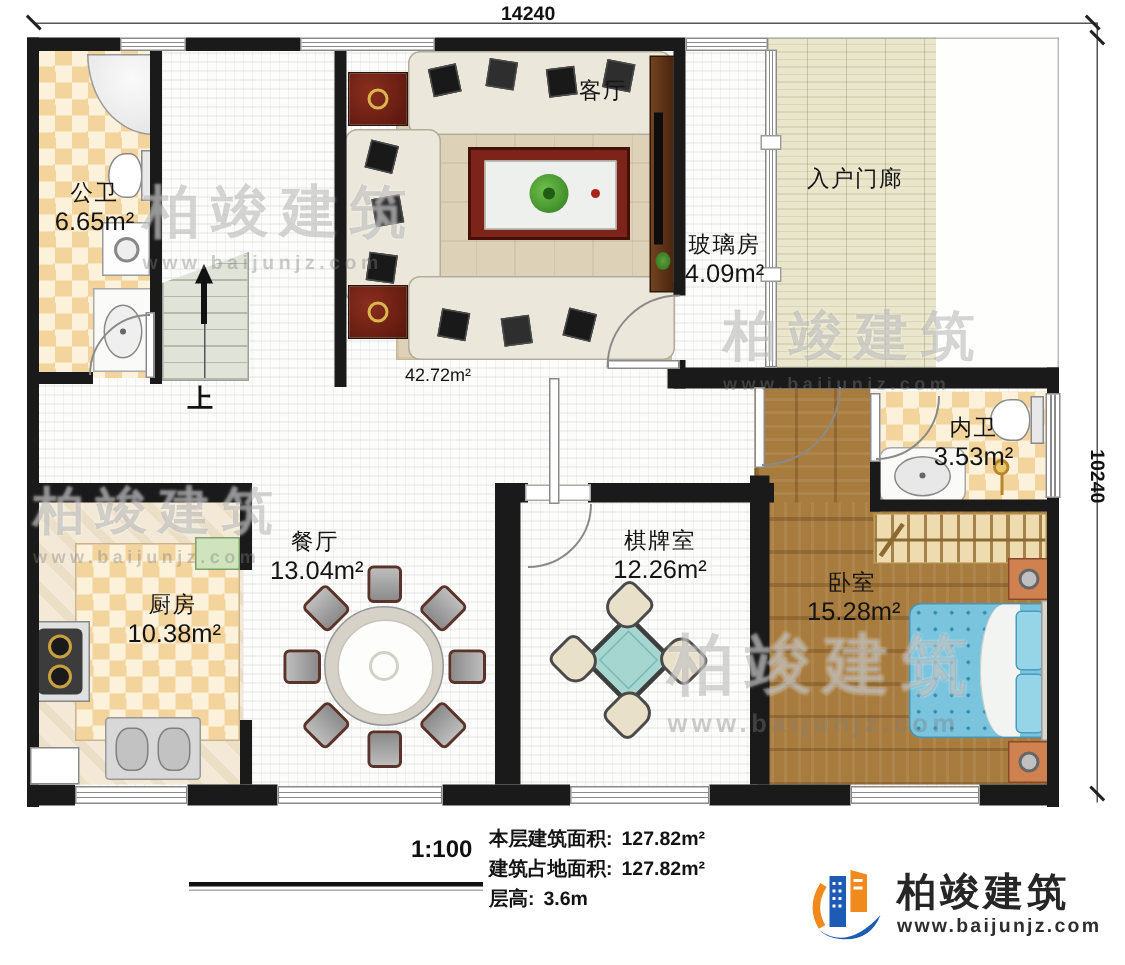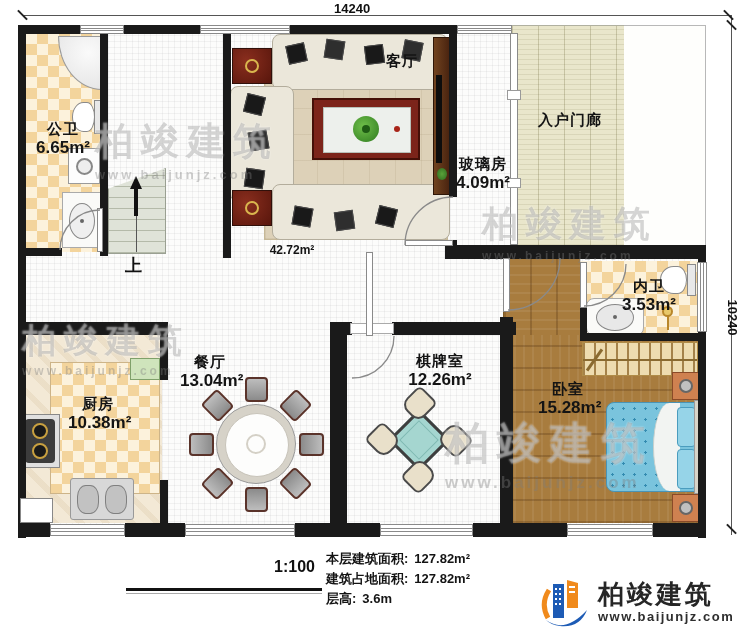--- a/index.html
+++ b/index.html
@@ -30,21 +30,21 @@
   .rug{z-index:3;background-color:#ddd1b8;border:1px solid #c6b897;box-sizing:border-box;
     background-image:repeating-linear-gradient(0deg, rgba(120,100,60,.10) 0 1px, transparent 1px 26px),
                      repeating-linear-gradient(90deg, rgba(120,100,60,.10) 0 1px, transparent 1px 26px);}
   .stairs{z-index:5;background-color:#dfe3d8;border:1px solid #9aa092;box-sizing:border-box;
     background-image:repeating-linear-gradient(0deg, #b4baa9 0 1px, transparent 1px 11px);
     clip-path:polygon(0 24%, 100% 0, 100% 100%, 0 100%);}
   .furn{position:absolute;z-index:5;box-sizing:border-box;}
   .sofa{background:#ebe7da;border:1px solid #b3ad9c;border-radius:8px;}
   .pillow{position:absolute;width:19px;height:19px;background:#191919;border:1px solid #4a4a4a;box-sizing:border-box;}
   .leaf{position:absolute;z-index:12;background:#fff;border:1px solid #8a8a8a;box-sizing:border-box;}
-  .room-label{position:absolute;z-index:20;text-align:center;color:#141414;font-weight:bold;line-height:1.2;}
+  .room-label{position:absolute;z-index:20;text-align:center;color:#141414;font-weight:normal;line-height:1.2;}
   .room-label .nm{font-size:15px;letter-spacing:1px;display:block;}
   .room-label .ar{font-size:17px;display:block;}
   .wm{z-index:30;text-align:left;pointer-events:none;white-space:nowrap;}
   .wm-t{font-weight:bold;color:rgba(125,125,125,.32);letter-spacing:8px;text-shadow:0 0 2px rgba(255,255,255,.6);}
   .wm-u{font-weight:bold;color:rgba(125,125,125,.38);letter-spacing:3px;}
   .dimline{position:absolute;background:#555;z-index:40;}
   .tick{position:absolute;width:13px;height:2px;background:#222;transform:rotate(45deg);z-index:41;}
   .dimtext{position:absolute;z-index:41;font-size:13px;font-weight:bold;color:#111;}
   .tb-title{position:absolute;z-index:45;font-size:30px;font-weight:bold;color:#101010;letter-spacing:3px;}
   .tb-scale{position:absolute;z-index:45;font-size:16px;font-weight:600;color:#101010;}
@@ -252,21 +252,21 @@
     <span class="nm">玻璃房</span>
       <span class="ar">4.09m²</span>
   </div>
   <div class="room-label" style="left:536px;top:111px;width:68px;">
     <span class="nm">入户门廊</span>
   </div>
   <div class="room-label" style="left:619px;top:277px;width:60px;">
     <span class="nm">内卫</span>
       <span class="ar">3.53m²</span>
   </div>
-  <div class="room-label" style="left:68px;top:395px;width:60px;">
+  <div class="room-label" style="left:85px;top:395px;width:60px;">
     <span class="nm">厨房</span>
       <span class="ar">10.38m²</span>
   </div>
   <div class="room-label" style="left:180px;top:353px;width:60px;">
     <span class="nm">餐厅</span>
       <span class="ar">13.04m²</span>
   </div>
   <div class="room-label" style="left:408px;top:352px;width:64px;">
     <span class="nm">棋牌室</span>
       <span class="ar">12.26m²</span>

